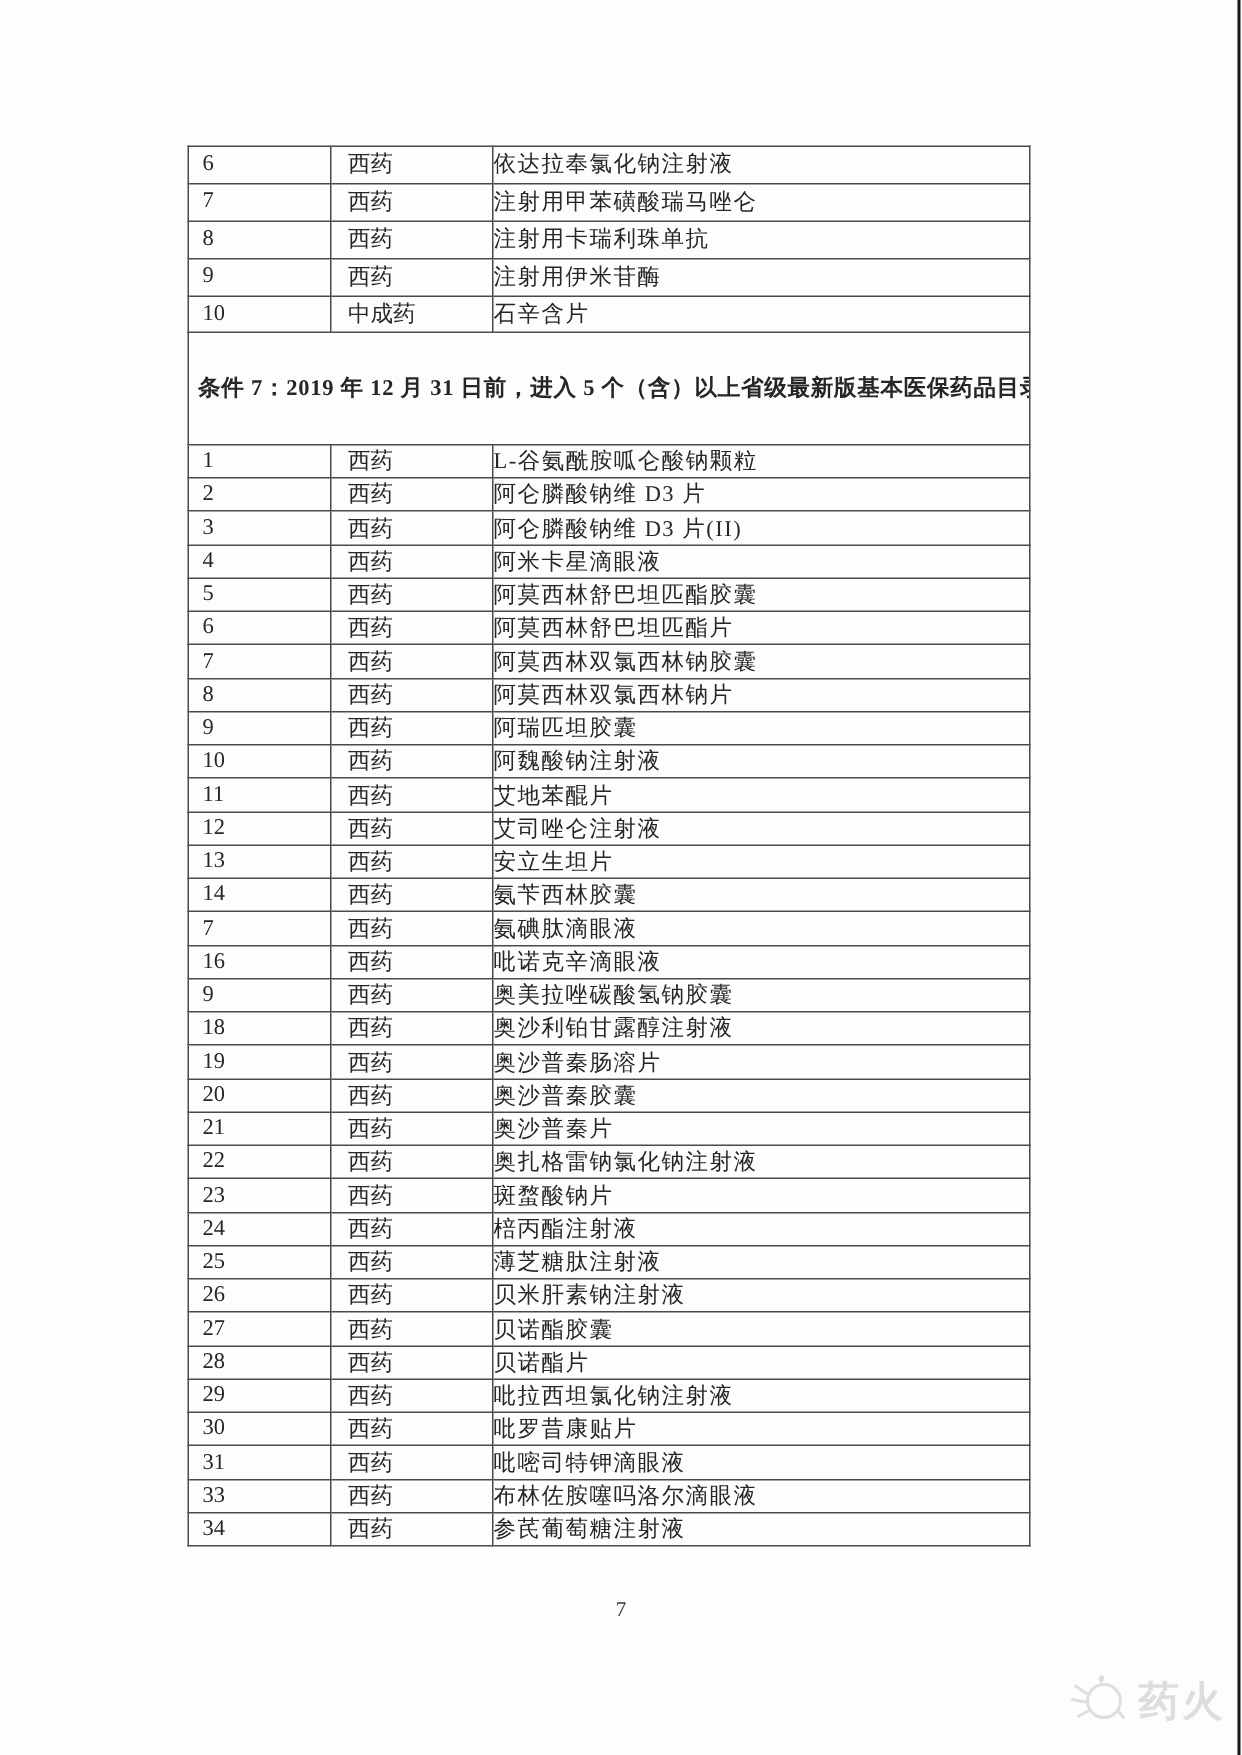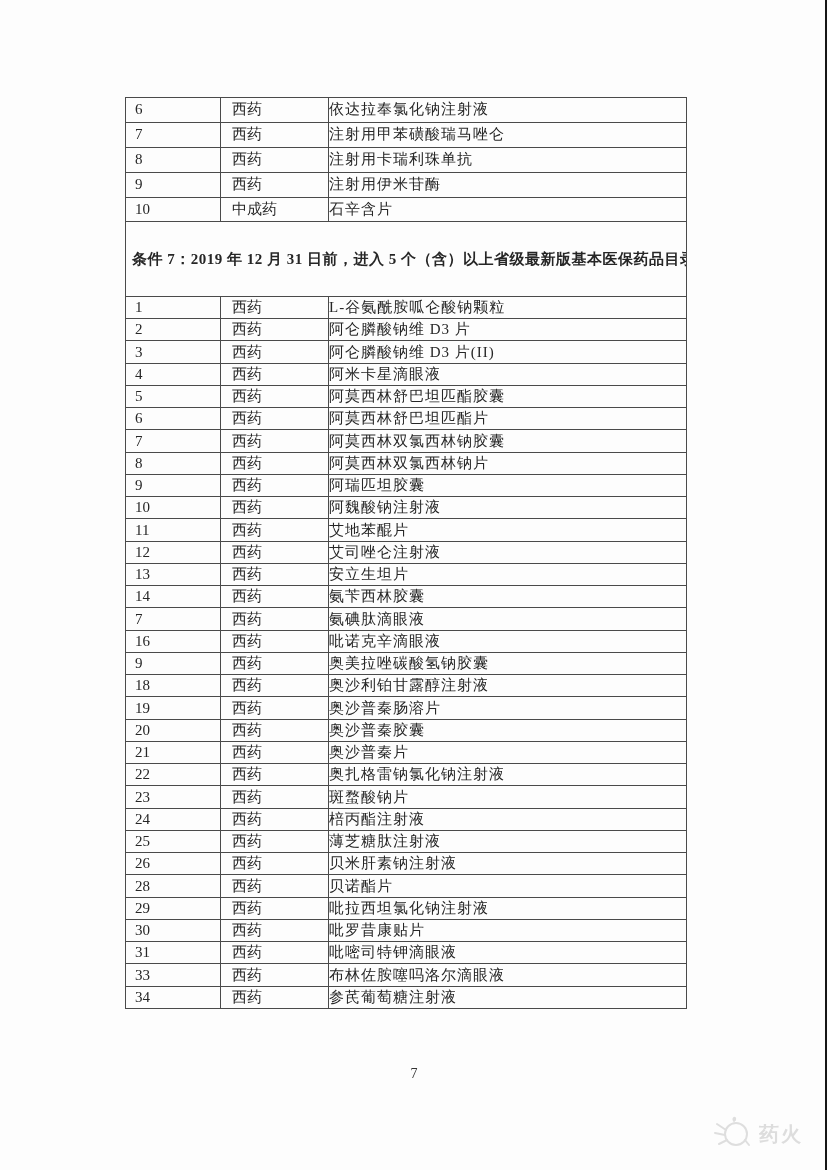--- a/index.html
+++ b/index.html
@@ -60,21 +60,21 @@
     color: #333;
   }
   .watermark {
     position: absolute;
     left: 712px; top: 1112px;
     width: 105px; height: 44px;
     display: flex; align-items: center; gap: 5px;
     opacity: 0.55;
   }
   .watermark .wm-text {
-    font-size: 20px;
+    font-size: 27px;
     font-weight: bold;
     color: #c3c3c3;
     letter-spacing: 2px;
     font-family: "Liberation Sans", sans-serif;
   }
 </style>
 </head>
 <body>
 
 <div class="page">
@@ -271,20 +271,25 @@
     <td class="cell-type">西药</td>
     <td class="cell-name">薄芝糖肽注射液</td>
   </tr>
 
   <tr>
     <td class="cell-no">26</td>
     <td class="cell-type">西药</td>
     <td class="cell-name">贝米肝素钠注射液</td>
   </tr>
 
+  <tr>
+    <td class="cell-no">27</td>
+    <td class="cell-type">西药</td>
+    <td class="cell-name">贝诺酯胶囊</td>
+  </tr>
 
   <tr>
     <td class="cell-no">28</td>
     <td class="cell-type">西药</td>
     <td class="cell-name">贝诺酯片</td>
   </tr>
 
   <tr>
     <td class="cell-no">29</td>
     <td class="cell-type">西药</td>

